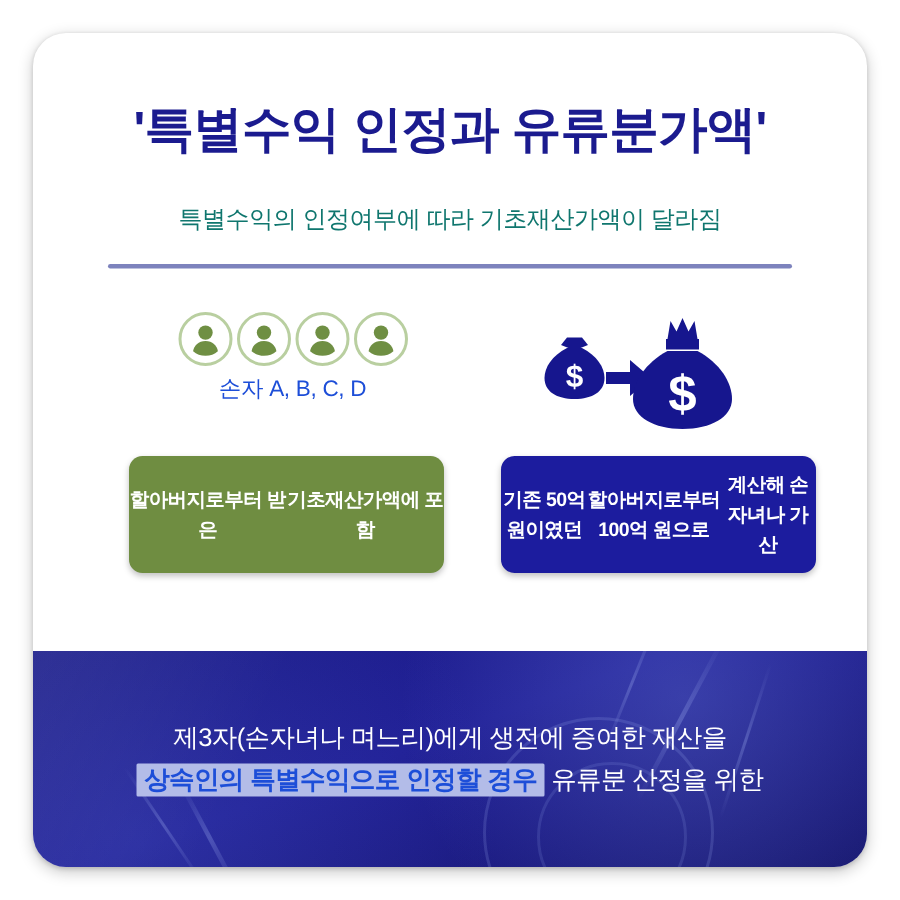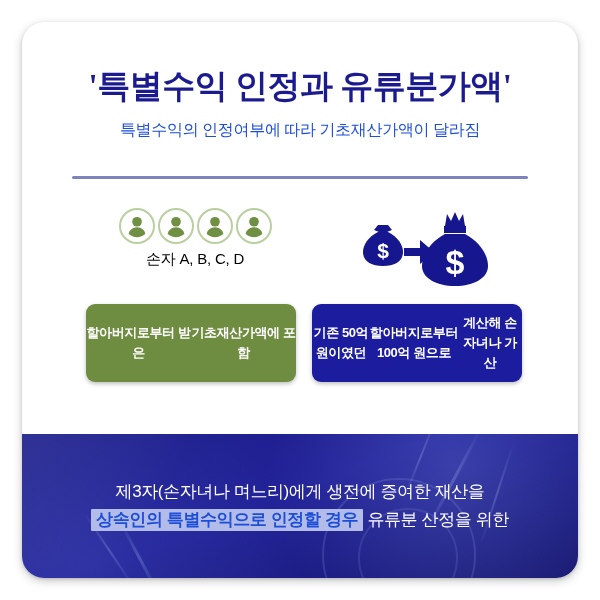--- a/index.html
+++ b/index.html
@@ -20,37 +20,37 @@
     height: 556px;
     background: #ffffff;
     border-radius: 22px;
     box-shadow: 0 3px 10px rgba(0,0,0,0.22), 0 1px 3px rgba(0,0,0,0.14);
     overflow: hidden;
   }
 
   
   #header {
     position: absolute;
-    left: 0; top: 0; width: 100%; font-family: Liberation Serif, serif;
+    left: 0; top: 0; width: 100%;
   }
   #title {
     margin: 0;
     padding-top: 46px;
     text-align: center;
     color: #1b1b8f;
     font-size: 33px;
     font-weight: bold;
     letter-spacing: -0.5px;
     line-height: 1.1;
   }
   #subtitle {
-    margin: 0;
+    margin: 16px;
     padding-top: 16px;
     text-align: center;
-    color: #1d4ed8;
+    color: #0f766e;
     font-size: 16px;
     font-weight: normal;
     letter-spacing: -0.3px;
   }
   #divider {
     position: absolute;
     left: 50px;
     top: 154px;
     width: 456px;
     height: 3px;
@@ -82,21 +82,21 @@
   .person-icon {
     width: 36px;
     height: 36px;
     border-radius: 50%;
     border: 2px solid #b9cfa0;
     box-sizing: border-box;
     display: block;
   }
   #people-label {
     margin-top: 6px;
-    color: #000000;
+    color: #1d4ed8;
     font-size: 15px;
     font-weight: normal;
     letter-spacing: -0.2px;
   }
 
   #money-group {
     position: absolute;
     left: 322px;
     top: -4px;
     width: 160px;
@@ -128,21 +128,21 @@
     line-height: 1.55;
     letter-spacing: -0.4px;
     text-align: center;
     box-shadow: 0 2px 4px rgba(0,0,0,0.25);
   }
   #callout-green {
     left: 64px;
     background: #6f8d41;
   }
   #callout-blue {
-    left: 290px;
+    left: 312px;
     background: #1c1c9e;
   }
   .callout-line { display: block; }
 
   
   #banner {
     position: absolute;
     left: 0;
     bottom: 0;
     width: 100%;

